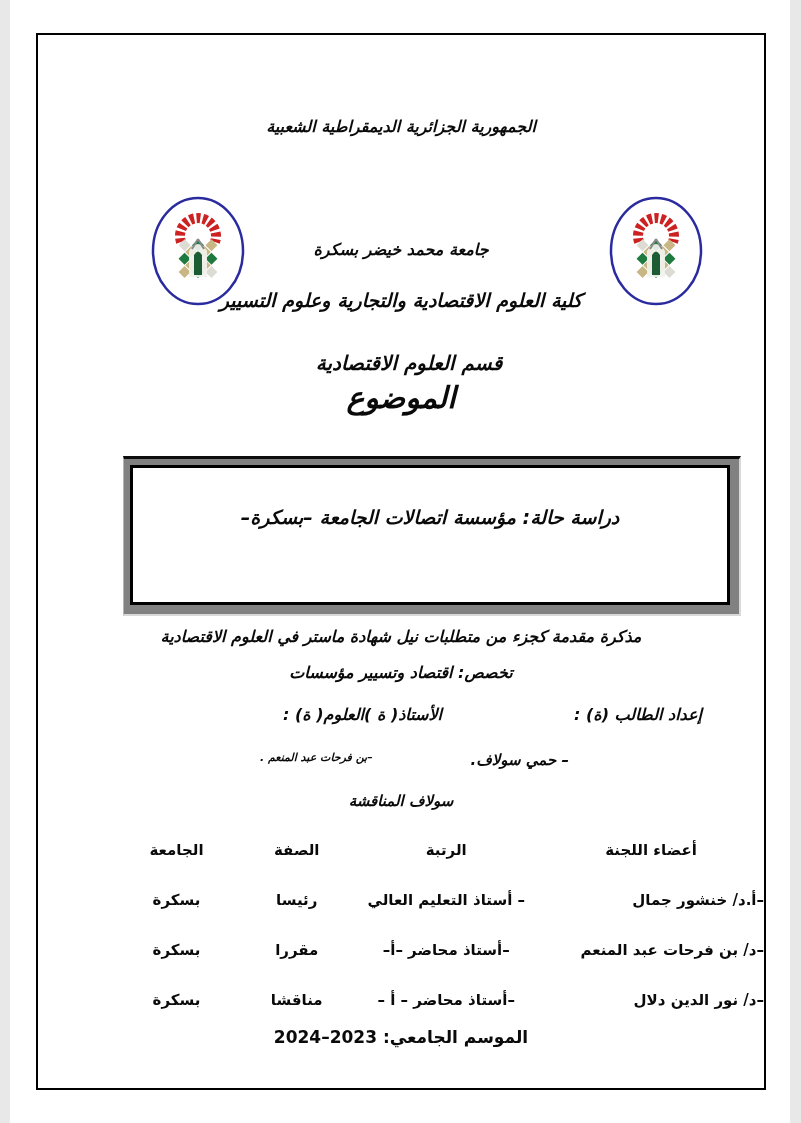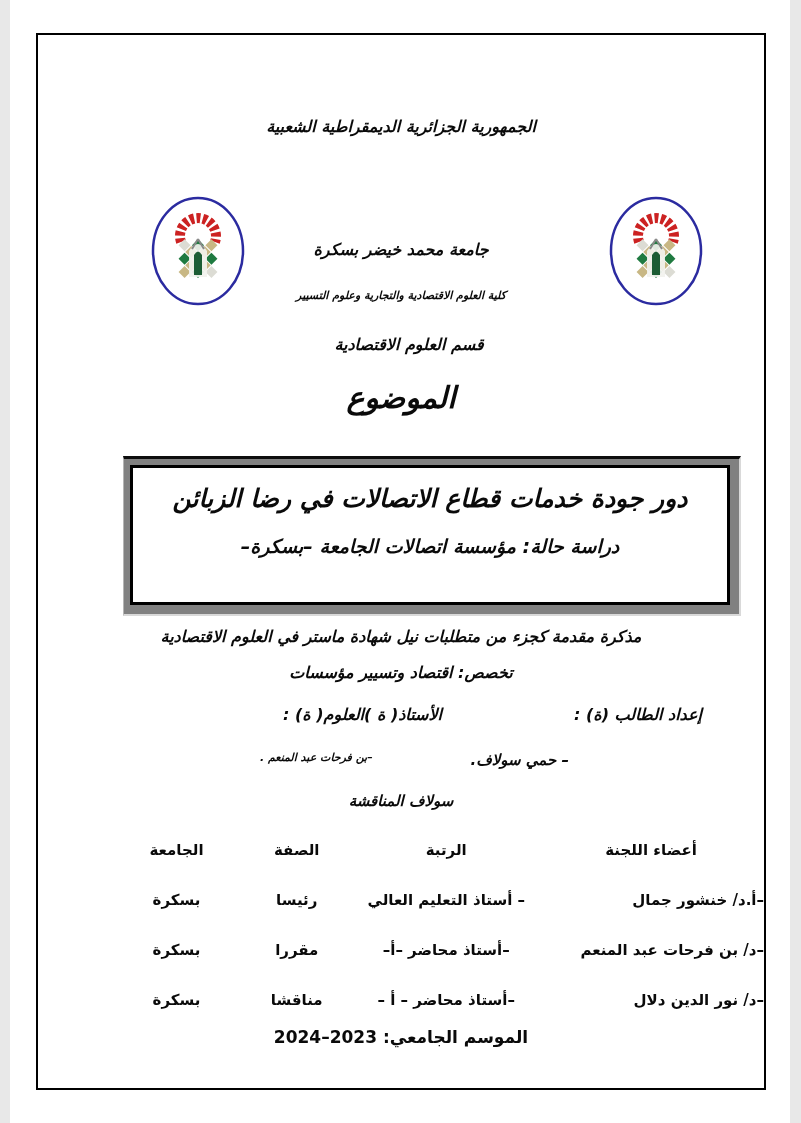--- a/index.html
+++ b/index.html
@@ -16,22 +16,22 @@
     background:#ffffff;
   }
   .frame {
     position:absolute; left:26px; top:33px; width:730px; height:1057px;
     border:2px solid #000000;
   }
   .center-line { position:absolute; left:0; width:100%; text-align:center; font-weight:bold; }
   .republic   { top:82px;  font-size:16px; }
   .ministry   { top:133px; font-size:18px; letter-spacing:.5px; }
   .university { top:205px; font-size:16px; }
-  .faculty    { top:254px; font-size:11px; }
-  .department { top:300px; font-size:16px;padding-left:16px; }
+  .faculty    { top:254px; font-size:19px; }
+  .department { top:316px; font-size:20px;padding-left:16px; }
   .subject    { top:345px; font-size:30px; }
   .logo { position:absolute; top:160px; width:100px; height:112px; }
   .logo.left  { left:110px; }
   .logo.right { left:568px; }
 
   .title-box-outer {
     position:absolute; left:85px; top:421px; width:618px; height:160px;
     background:#818181;
     border-top:3px solid #0d0d0d;
     border-left:1px solid #b5b5b5;
@@ -135,21 +135,20 @@
       </svg>
     </div>
 
     <div class="center-line university rtl">جامعة محمد خيضر بسكرة</div>
     <div class="center-line faculty rtl">كلية العلوم الاقتصادية والتجارية وعلوم التسيير</div>
     <div class="center-line department rtl">قسم العلوم الاقتصادية</div>
     <div class="center-line subject rtl">الموضوع</div>
 
     <div class="title-box-outer">
       <div class="title-box-inner rtl">
-        <div class="main-title">دور جودة خدمات قطاع الاتصالات في رضا الزبائن</div>
         <div class="sub-title">دراسة حالة: مؤسسة اتصالات الجامعة –بسكرة–</div>
       </div>
     </div>
 
     <div class="center-line memo rtl">مذكرة مقدمة كجزء من متطلبات نيل شهادة ماستر في العلوم الاقتصادية</div>
     <div class="center-line specialty rtl">تخصص: اقتصاد وتسيير مؤسسات</div>
 
     <div class="abs-text student-label rtl">إعداد الطالب (ة) :</div>
     <div class="abs-text supervisor-label rtl">الأستاذ( ة )العلوم( ة) :</div>
     <div class="abs-text student-name rtl">– حمي سولاف.</div>

